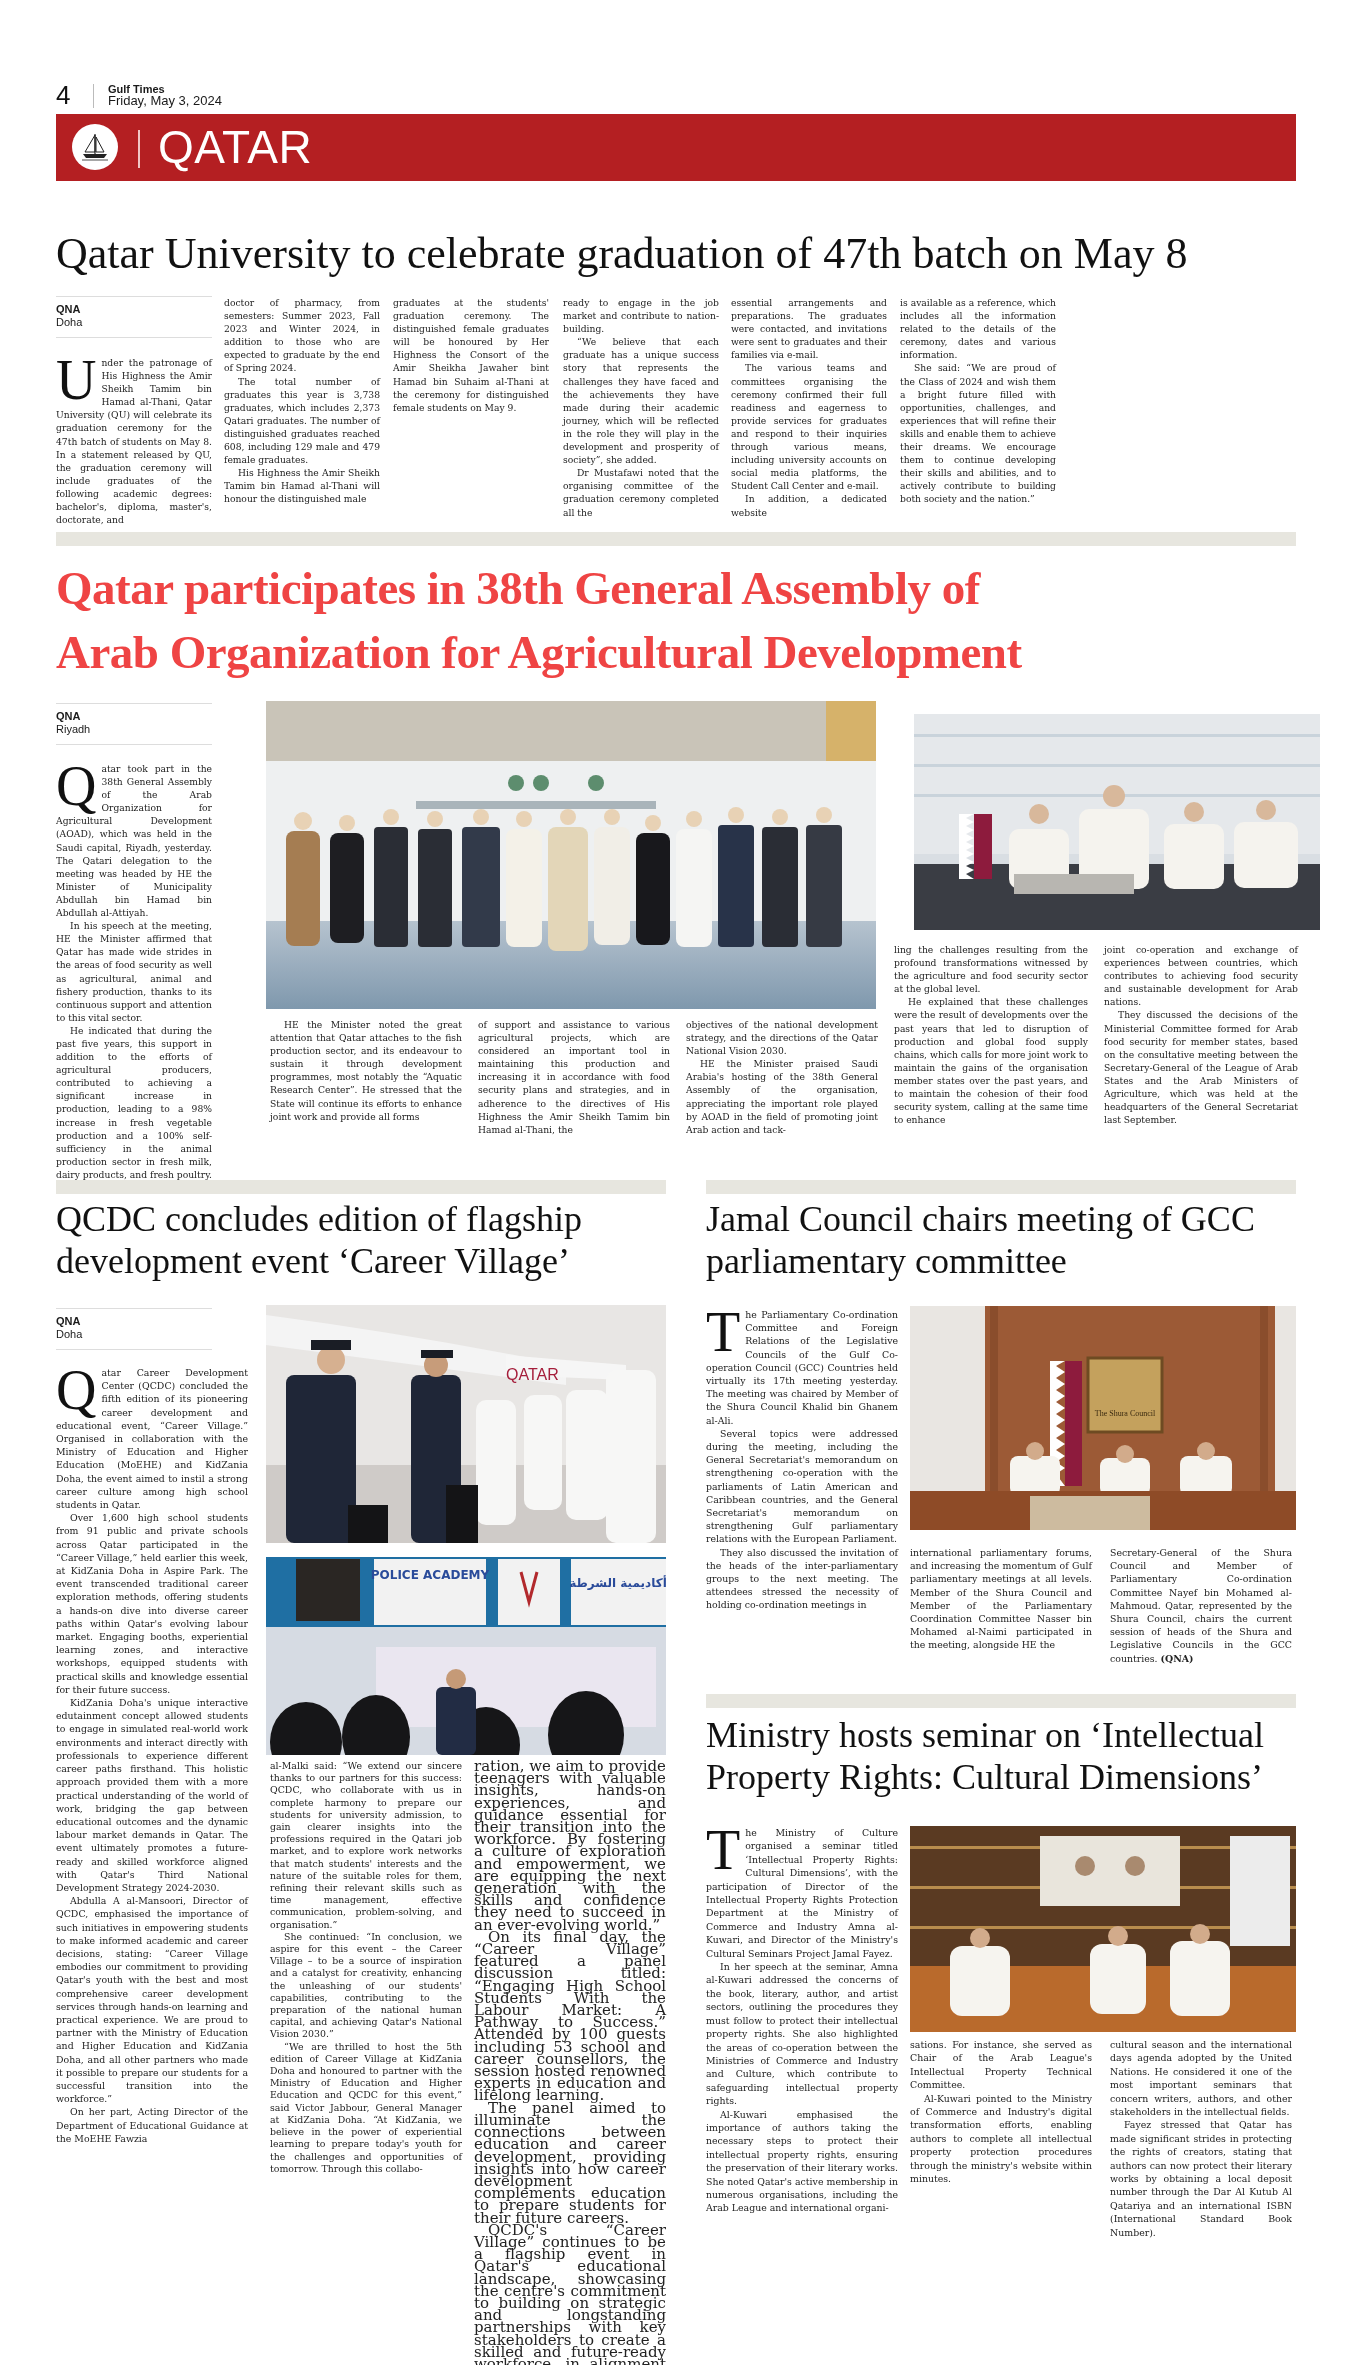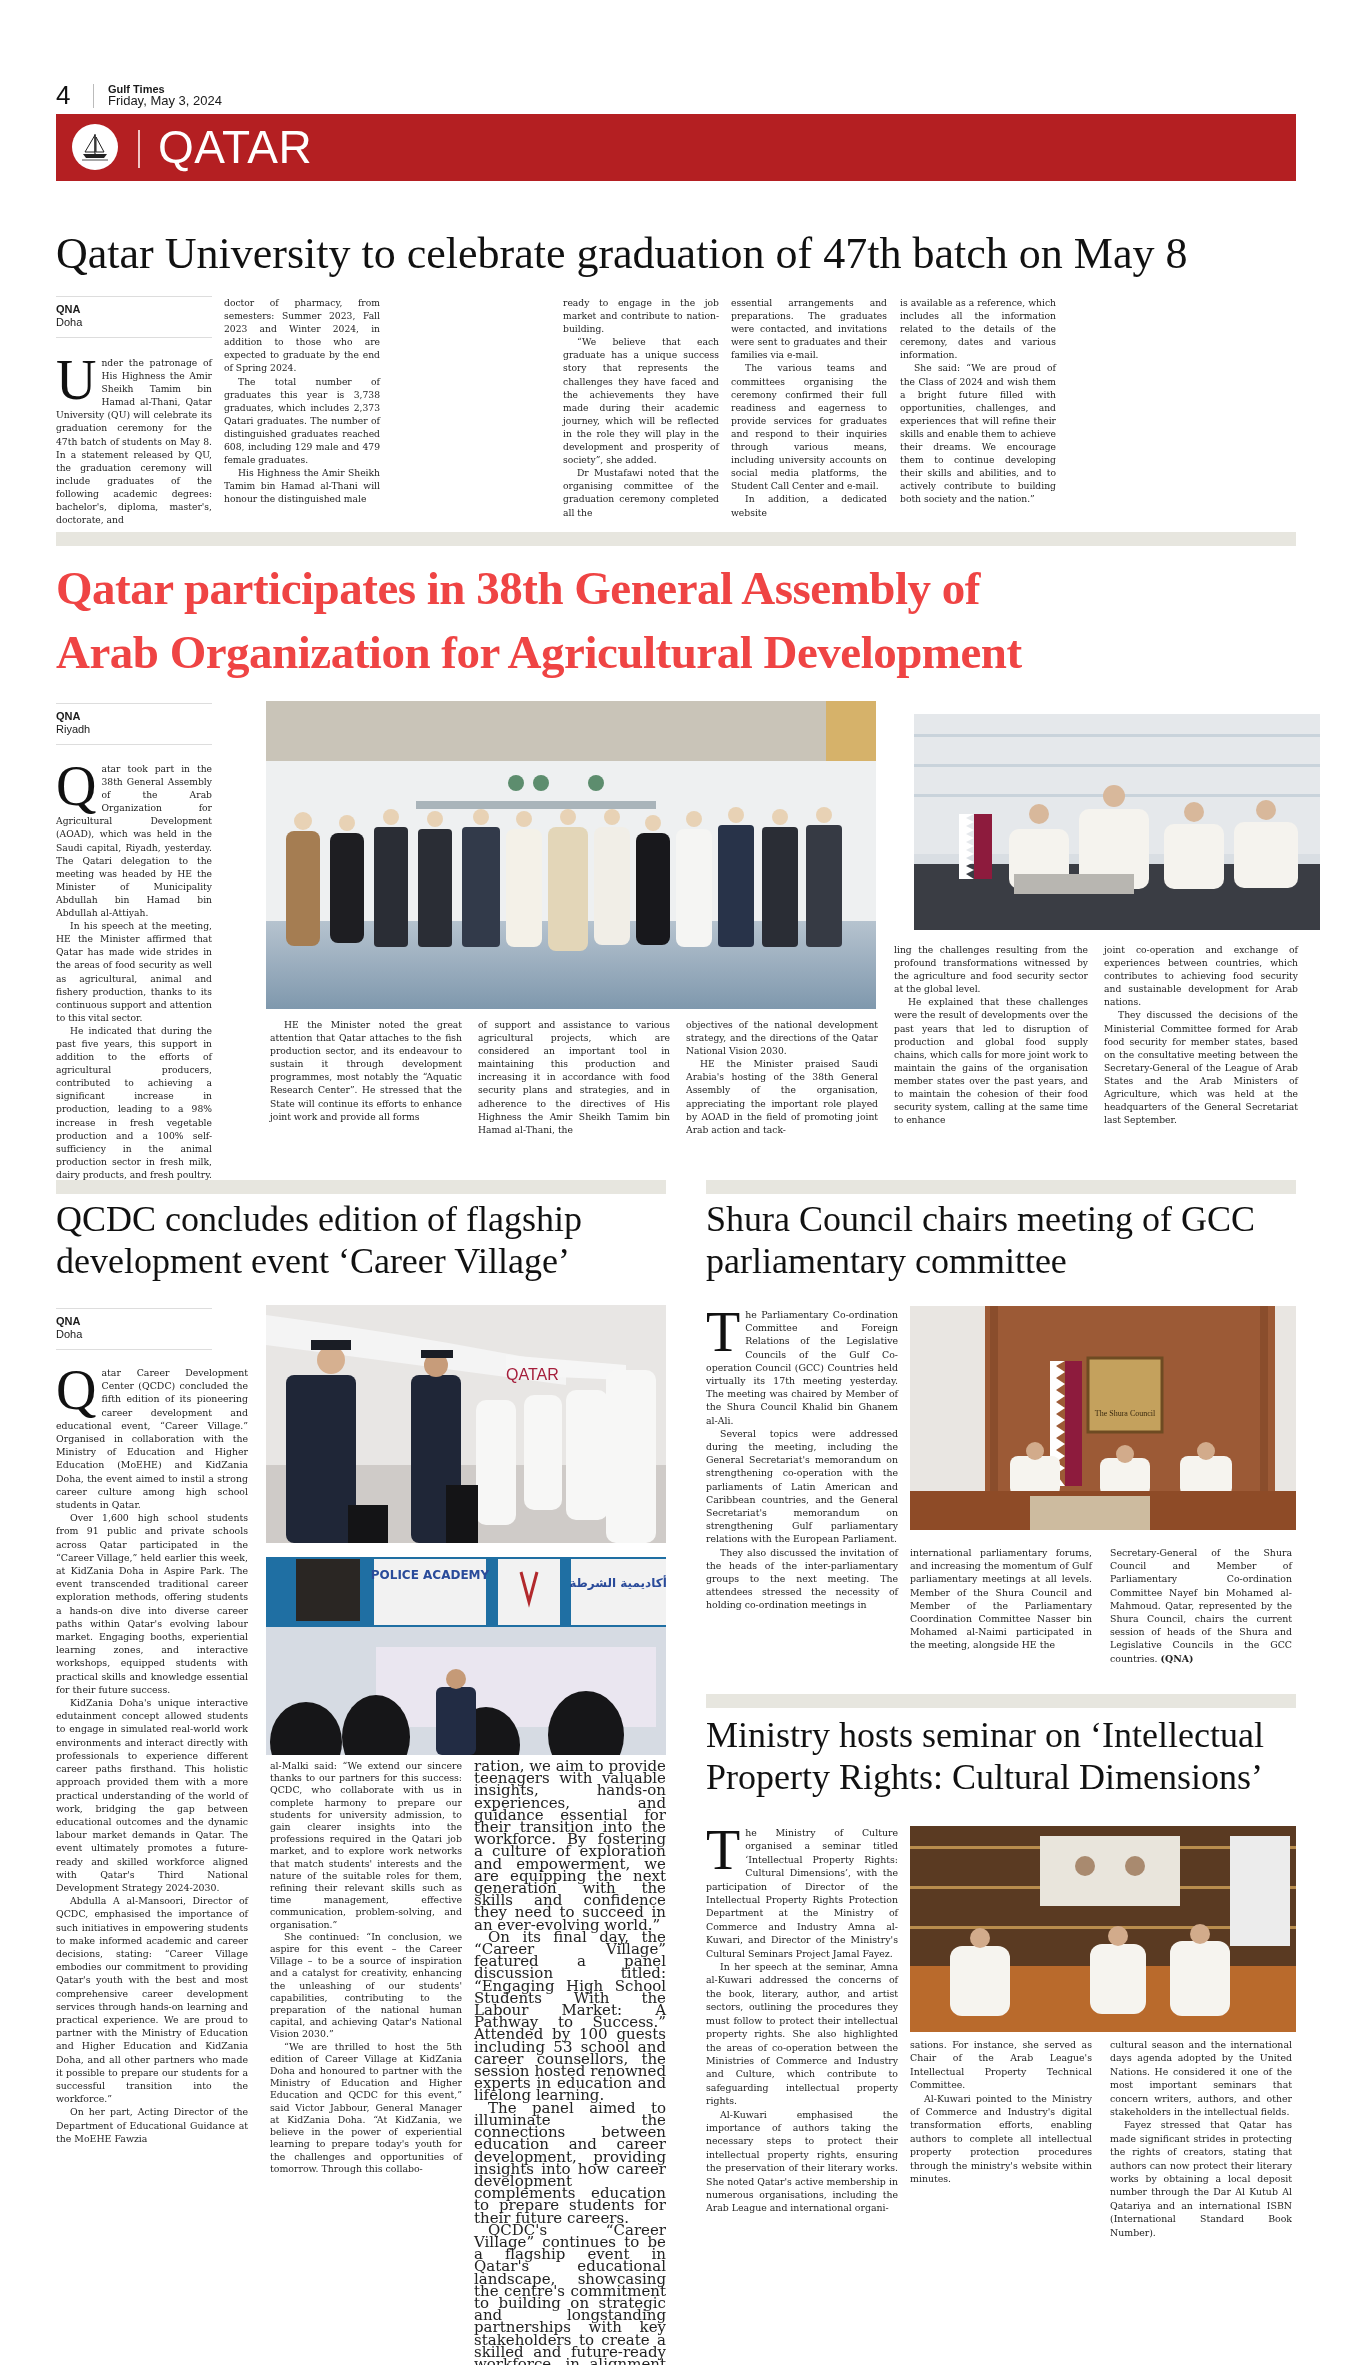--- a/index.html
+++ b/index.html
@@ -58,20 +58,21 @@
 </div>
 <div class="abs col" style="left:56px;top:356px;width:156px">
   <p class="first"><span class="dropcap">U</span><span>nder the patronage of His Highness the Amir Sheikh Tamim bin Hamad al-Thani, Qatar University (QU) will celebrate its graduation ceremony for the 47th batch of students on May 8. In a statement released by QU, the graduation ceremony will include graduates of the following academic degrees: bachelor's, diploma, master's, doctorate, and</span></p>
 </div>
 <div class="abs col" style="left:224px;top:296px;width:156px">
   <p class="first">doctor of pharmacy, from semesters: Summer 2023, Fall 2023 and Winter 2024, in addition to those who are expected to graduate by the end of Spring 2024.</p>
   <p>The total number of graduates this year is 3,738 graduates, which includes 2,373 Qatari graduates. The number of distinguished graduates reached 608, including 129 male and 479 female graduates.</p>
   <p>His Highness the Amir Sheikh Tamim bin Hamad al-Thani will honour the distinguished male</p>
 </div>
 <div class="abs col" style="left:393px;top:296px;width:156px">
+  <p class="first">graduates at the students' graduation ceremony. The distinguished female graduates will be honoured by Her Highness the Consort of the Amir Sheikha Jawaher bint Hamad bin Suhaim al-Thani at the ceremony for distinguished female students on May 9.</p>
 </div>
 <div class="abs col" style="left:563px;top:296px;width:156px">
   <p class="first">ready to engage in the job market and contribute to nation-building.</p>
   <p>“We believe that each graduate has a unique success story that represents the challenges they have faced and the achievements they have made during their academic journey, which will be reflected in the role they will play in the development and prosperity of society”, she added.</p>
   <p>Dr Mustafawi noted that the organising committee of the graduation ceremony completed all the</p>
 </div>
 <div class="abs col" style="left:731px;top:296px;width:156px">
   <p class="first">essential arrangements and preparations. The graduates were contacted, and invitations were sent to graduates and their families via e-mail.</p>
   <p>The various teams and committees organising the ceremony confirmed their full readiness and eagerness to provide services for graduates and respond to their inquiries through various means, including university accounts on social media platforms, the Student Call Center and e-mail.</p>
   <p>In addition, a dedicated website</p>
@@ -268,21 +269,21 @@
   <p>“We are thrilled to host the 5th edition of Career Village at KidZania Doha and honoured to partner with the Ministry of Education and Higher Education and QCDC for this event,” said Victor Jabbour, General Manager at KidZania Doha. “At KidZania, we believe in the power of experiential learning to prepare today's youth for the challenges and opportunities of tomorrow. Through this collabo-</p>
 </div>
 <div class="abs col" style="left:474px;top:1760px;width:192px;font-size:15px;line-height:12.2px">
   <p class="first">ration, we aim to provide teenagers with valuable insights, hands-on experiences, and guidance essential for their transition into the workforce. By fostering a culture of exploration and empowerment, we are equipping the next generation with the skills and confidence they need to succeed in an ever-evolving world.”</p>
   <p>On its final day, the “Career Village” featured a panel discussion titled: “Engaging High School Students With the Labour Market: A Pathway to Success.” Attended by 100 guests including 53 school and career counsellors, the session hosted renowned experts in education and lifelong learning.</p>
   <p>The panel aimed to illuminate the connections between education and career development, providing insights into how career development complements education to prepare students for their future careers.</p>
   <p>QCDC's “Career Village” continues to be a flagship event in Qatar's educational landscape, showcasing the centre's commitment to building on strategic and longstanding partnerships with key stakeholders to create a skilled and future-ready workforce, in alignment with Qatar National Vision 2030.</p>
 </div>
 
 <div class="abs rule" style="left:706px;top:1180px;width:590px;height:14px"></div>
-<h2 class="abs h-light" style="left:706px;top:1198px;width:600px;font-size:36px;line-height:42px">Shura Council chairs meeting of GCC parliamentary committee</h2>
+<h2 class="abs h-light" style="left:706px;top:1198px;width:600px;font-size:36px;line-height:42px">Jamal Council chairs meeting of GCC parliamentary committee</h2>
 
 <div class="abs col" style="left:706px;top:1308px;width:192px;font-size:9.4px;line-height:13.2px">
   <p class="first"><span class="dropcap">T</span><span>he Parliamentary Co-ordination Committee and Foreign Relations of the Legislative Councils of the Gulf Co-operation Council (GCC) Countries held virtually its 17th meeting yesterday. The meeting was chaired by Member of the Shura Council Khalid bin Ghanem al-Ali.</span></p>
   <p>Several topics were addressed during the meeting, including the General Secretariat's memorandum on strengthening co-operation with the parliaments of Latin American and Caribbean countries, and the General Secretariat's memorandum on strengthening Gulf parliamentary relations with the European Parliament.</p>
   <p>They also discussed the invitation of the heads of the inter-parliamentary groups to the next meeting. The attendees stressed the necessity of holding co-ordination meetings in</p>
 </div>
 <div class="abs photo" style="left:910px;top:1306px;width:386px;height:224px">
   <svg width="386" height="224" viewBox="0 0 386 224" preserveAspectRatio="none">
     <rect width="386" height="224" fill="#e9e6e2"></rect>
     <rect x="75" y="0" width="290" height="190" fill="#9c5a36"></rect>

